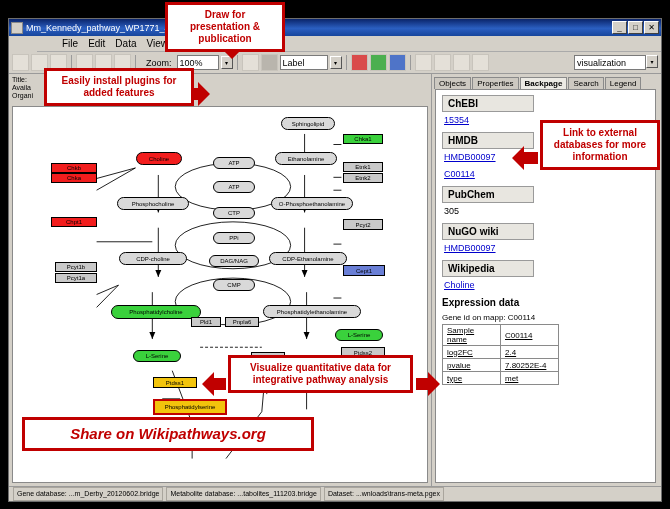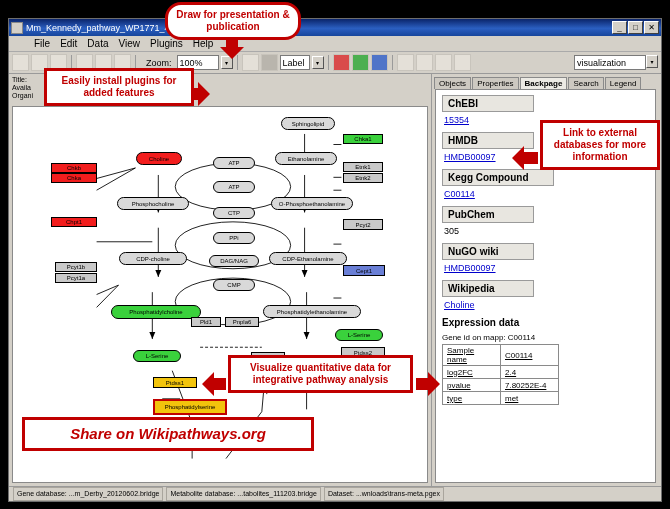--- a/index.html
+++ b/index.html
@@ -46,20 +46,21 @@
     font-size: 8px; line-height: 11px; text-align: center;
     color: #000;
   }
   
   #menu-bar {
     height: 16px;
     display: flex; align-items: center;
     border-bottom: 1px solid #aaa;
     padding-left: 20px;
     background: #d4d0c8;
+    margin-left: 28px;
   }
   #menu-bar .menu-item {
     padding: 1px 5px;
     font-size: 10px;
     color: #000;
   }
   
   #toolbar {
     height: 22px;
     display: flex; align-items: center;
@@ -160,21 +161,21 @@
     background:#fff;
     border:3px solid #c00000;
     color:#c00000;
     font-weight:bold;
     text-align:center;
     font-size:10px;
     line-height:12px;
     padding:4px 6px;
     z-index:50;
   }
-  #ann-draw { left:165px; top:2px; width:136px;border-radius:16px; }
+  #ann-draw { left:165px; top:2px; width:120px; }
   #ann-plugins { left:44px; top:68px; width:150px; }
   #ann-link { left:540px; top:120px; width:120px; }
   #ann-visualize { left:228px; top:355px; width:185px; }
   #ann-share {
     left:22px; top:417px; width:292px;
     font-style:italic; font-size:15px; line-height:18px; padding:5px 4px;
   }
   .arrow {
     position:absolute; z-index:49;
   }
@@ -209,21 +210,21 @@
     <div class="tool-btn"></div>
     <div class="tool-btn"></div>
     <div class="tool-btn"></div>
     <div class="tool-sep"></div>
     <div class="zoom-label">Zoom:</div>
     <div class="zoom-box">100%</div>
     <div class="combo-arrow">▾</div>
     <div class="tool-sep"></div>
     <div class="tool-btn"></div>
     <div class="tool-btn sq-gry"></div>
-    <div class="combo-label" style="width:30px">Label</div>
+    <div class="combo-label" style="width:48px">Label</div>
     <div class="combo-arrow">▾</div>
     <div class="tool-sep"></div>
     <div class="tool-btn sq-red"></div>
     <div class="tool-btn sq-grn"></div>
     <div class="tool-btn sq-blu"></div>
     <div class="tool-sep"></div>
     <div class="tool-btn"></div>
     <div class="tool-btn"></div>
     <div class="tool-btn"></div>
     <div class="tool-btn"></div>
@@ -337,21 +338,20 @@
         <div class="rtab">Legend</div>
       </div>
 
       <div id="right-content">
         <div class="db-header">ChEBI</div>
         <a class="db-link" href="#">15354</a>
 
         <div class="db-header">HMDB</div>
         <a class="db-link" href="#">HMDB00097</a>
 
-        <div class="db-header" style="width:112px">Kegg Compound</div>
         <a class="db-link" href="#">C00114</a>
 
         <div class="db-header">PubChem</div>
         <div class="db-plain">305</div>
 
         <div class="db-header">NuGO wiki</div>
         <a class="db-link" href="#">HMDB00097</a>
 
         <div class="db-header">Wikipedia</div>
         <a class="db-link" href="#">Choline</a>

